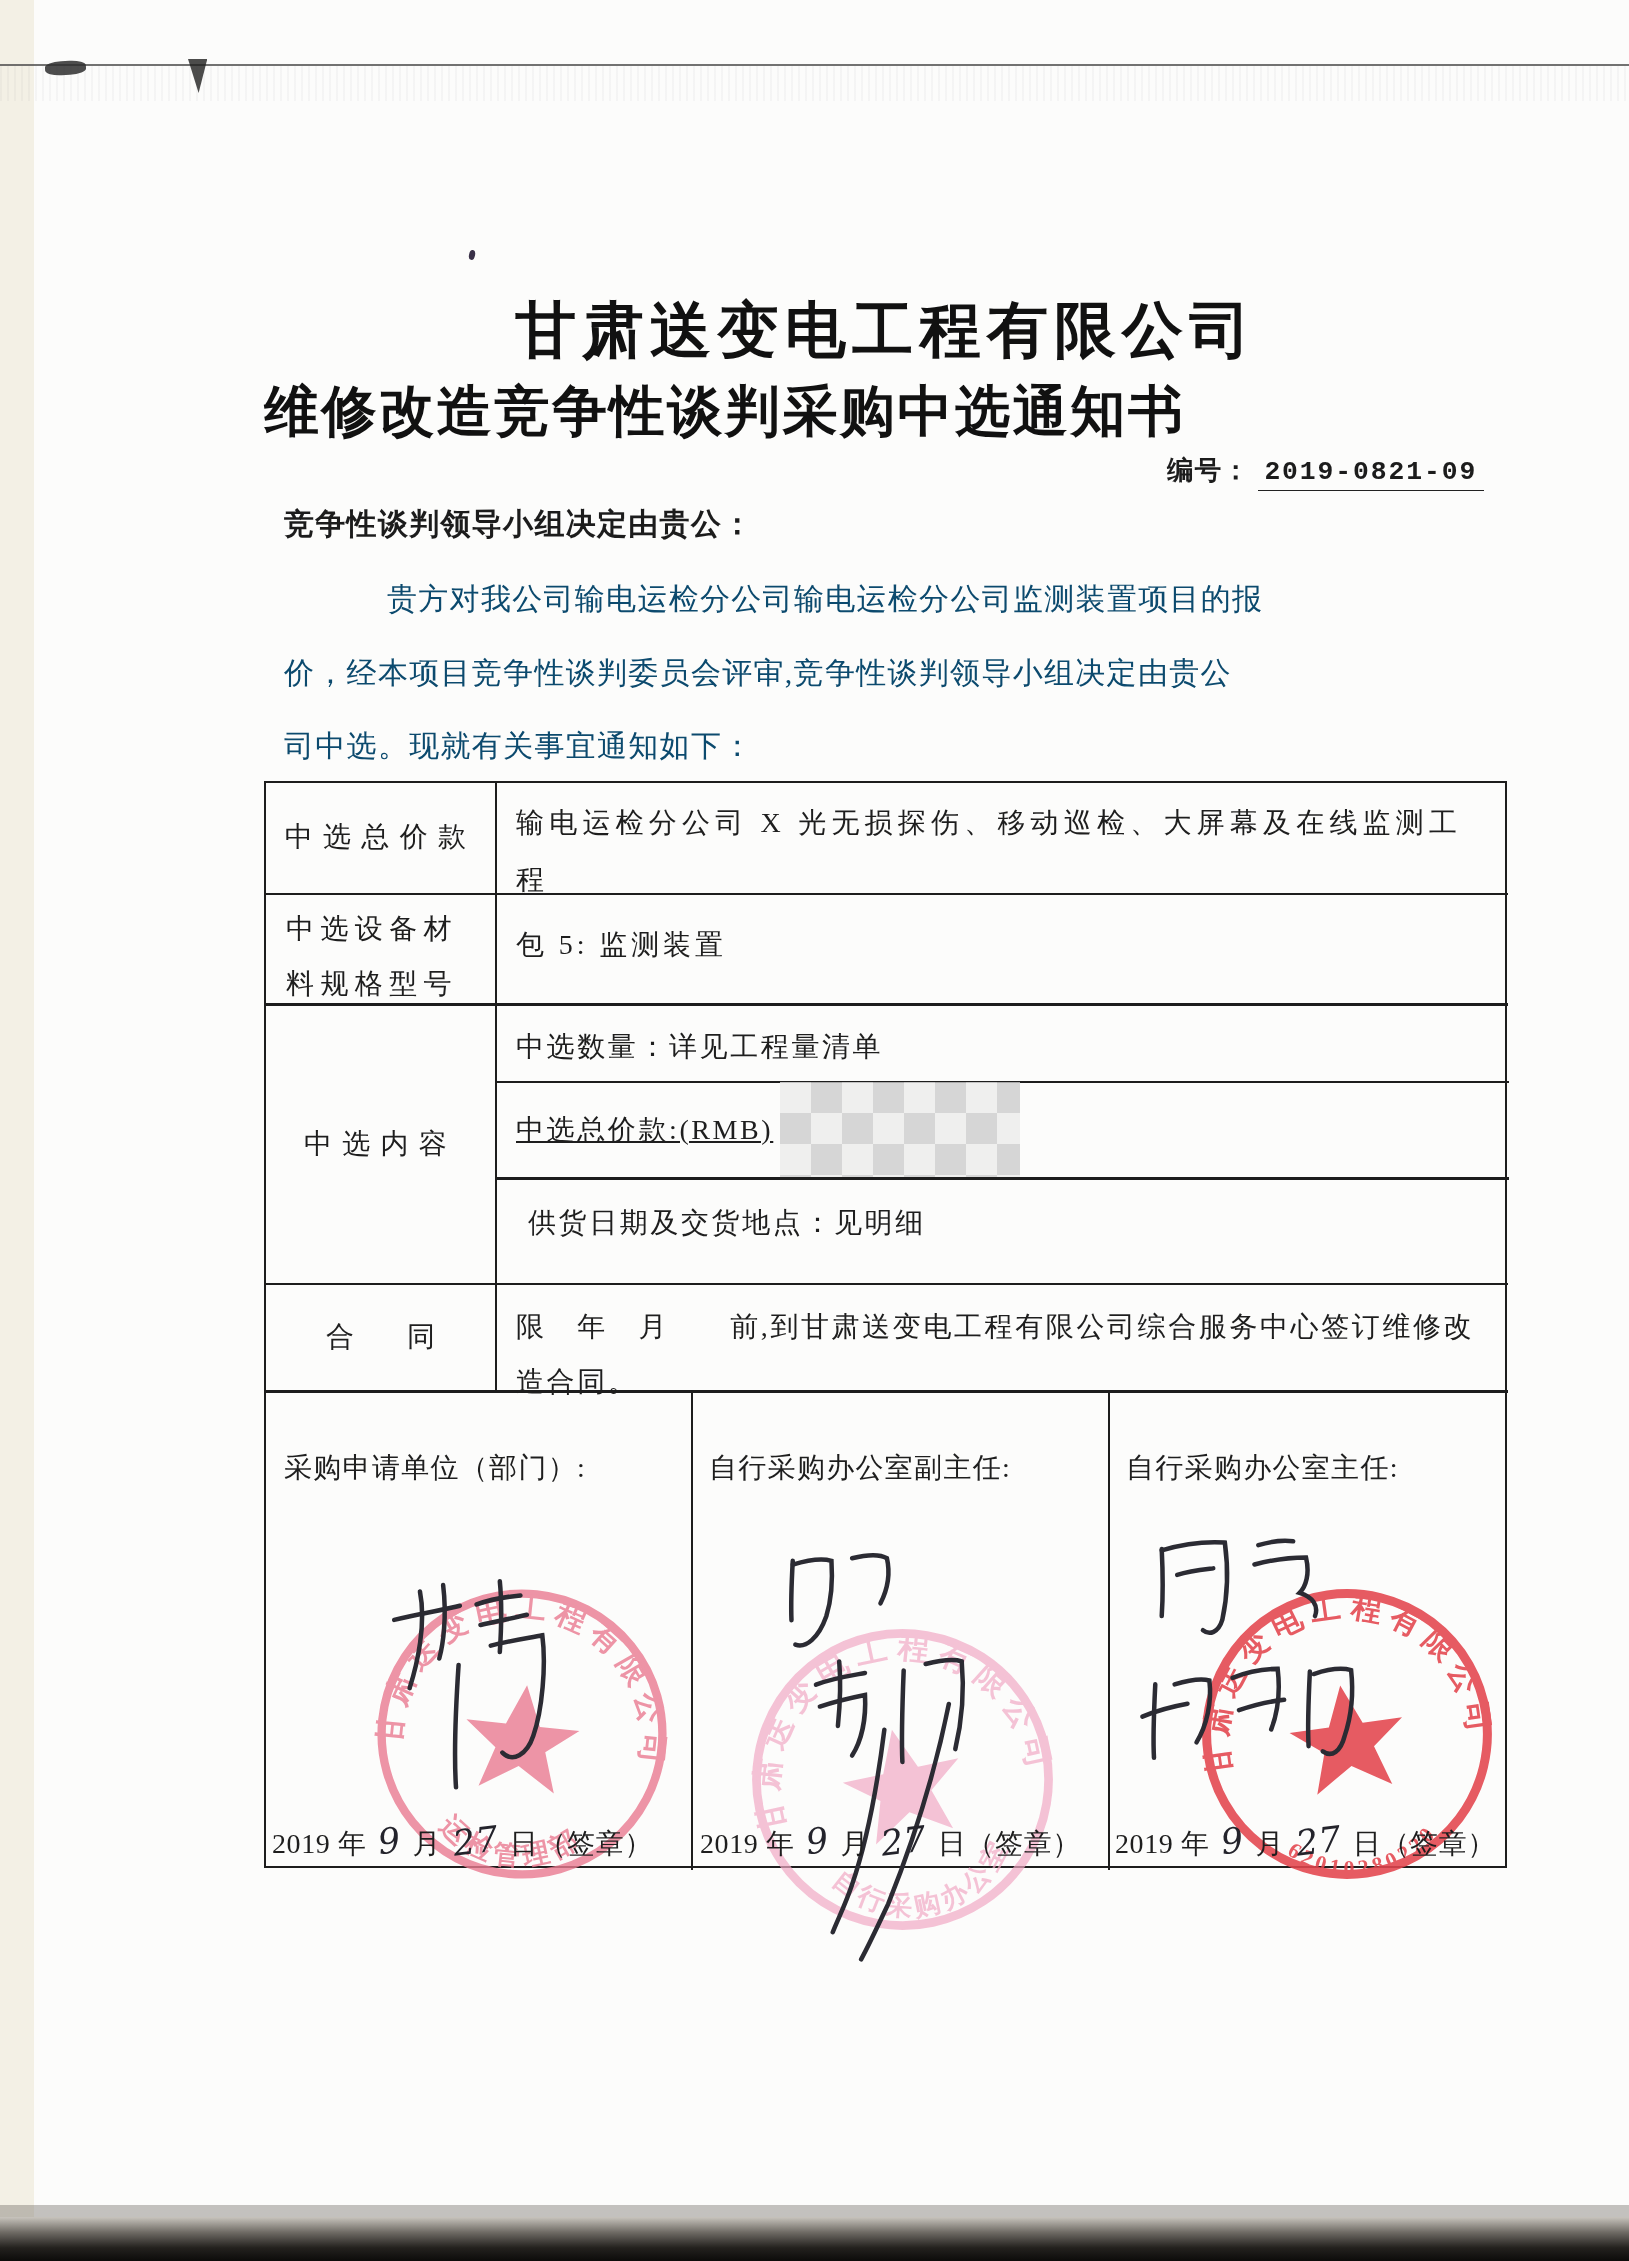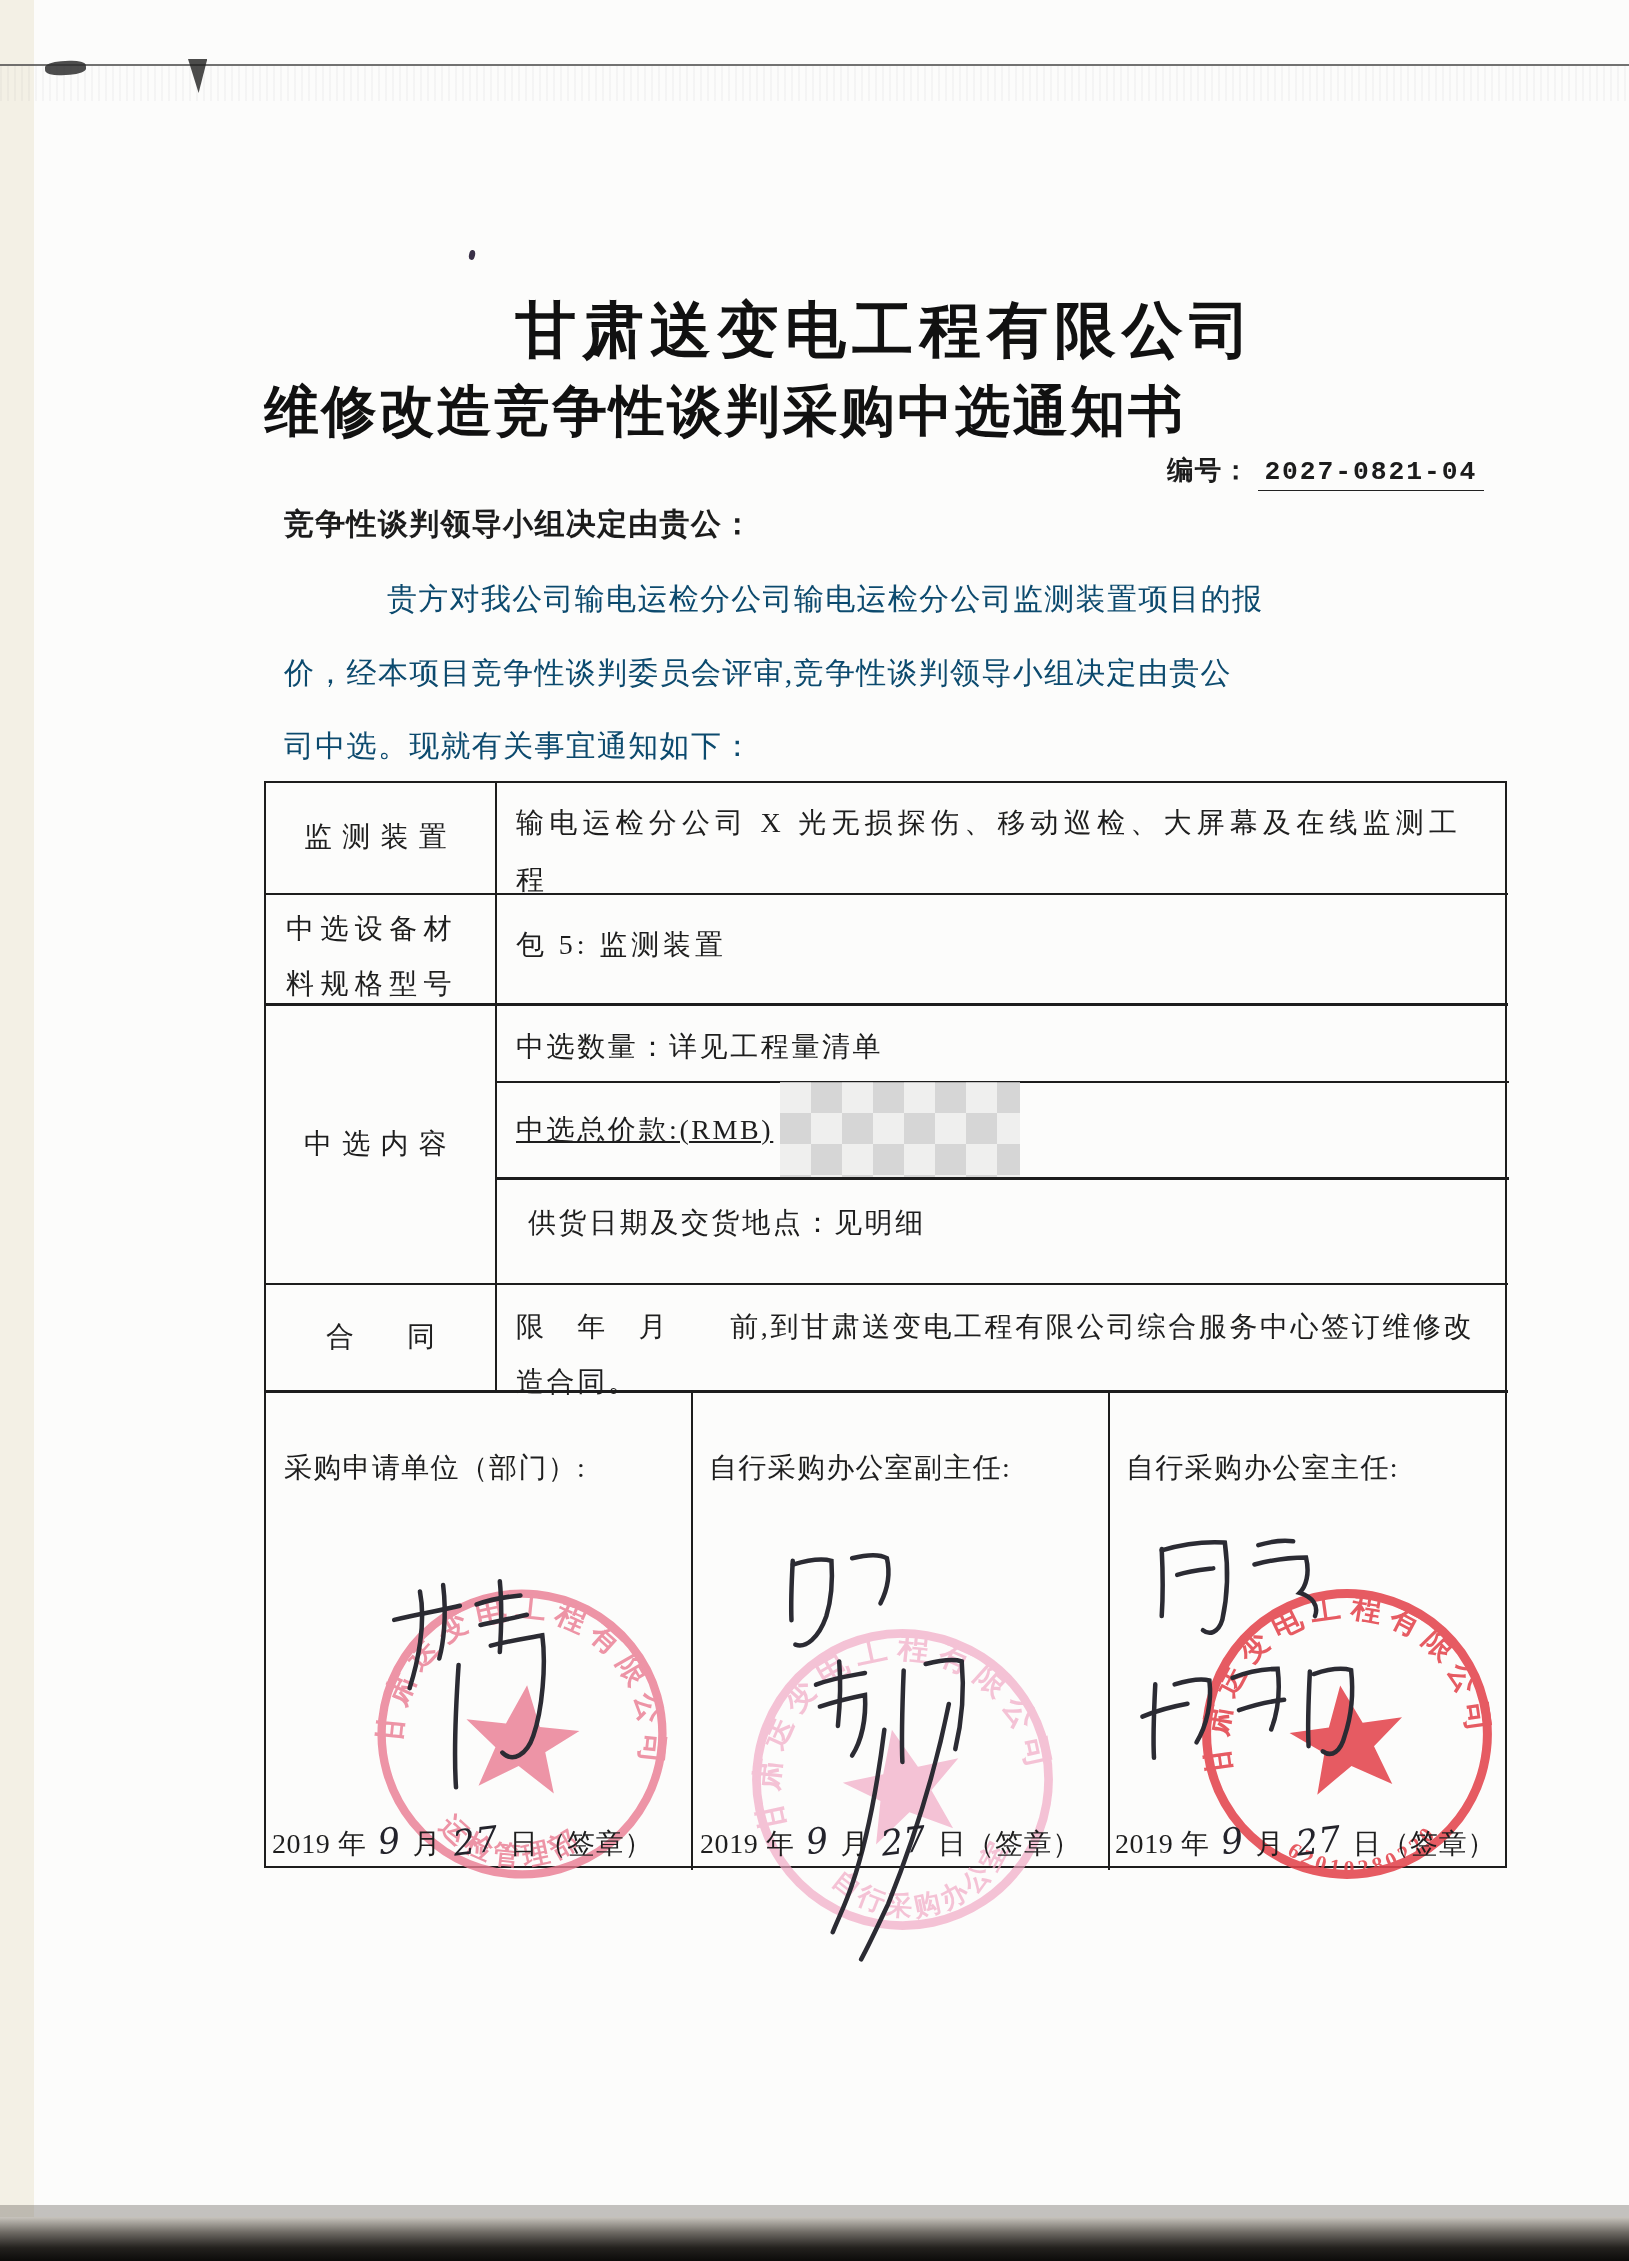--- a/index.html
+++ b/index.html
@@ -59,39 +59,39 @@
 <div class="abs drip2"></div>
 <div class="abs streaks"></div>
 <div class="abs ink-dot"></div>
 <div class="abs bottom-smear"></div>
 <div class="abs bottom-band"></div>
 
 <div class="abs title1">甘肃送变电工程有限公司</div>
 <div class="abs title2">维修改造竞争性谈判采购中选通知书</div>
 <div class="abs docno">
   <span>编号：</span>
-  <span class="num">2027-0821-04</span>
+  <span class="num">2019-0821-09</span>
 </div>
 <div class="abs salutation">竞争性谈判领导小组决定由贵公：</div>
 <div class="abs bodyline bl1">贵方对我公司输电运检分公司输电运检分公司监测装置项目的报</div>
 <div class="abs bodyline bl2">价，经本项目竞争性谈判委员会评审,竞争性谈判领导小组决定由贵公</div>
 <div class="abs bodyline bl3">司中选。现就有关事宜通知如下：</div>
 
 <div class="abs tbl-outer"></div>
 <div class="abs vline" style="left:495px;top:781px;width:1.9px;height:611px;"></div>
 <div class="abs vline" style="left:691px;top:1390px;width:1.9px;height:480px;"></div>
 <div class="abs vline" style="left:1108px;top:1390px;width:1.9px;height:480px;"></div>
 <div class="abs hline" style="left:264px;top:893px;width:1244px;height:1.9px;"></div>
 <div class="abs hline" style="left:264px;top:1003px;width:1244px;height:2.6px;"></div>
 <div class="abs hline" style="left:495px;top:1081px;width:1014px;height:1.9px;"></div>
 <div class="abs hline" style="left:495px;top:1177px;width:1014px;height:2.6px;"></div>
 <div class="abs hline" style="left:264px;top:1283px;width:1244px;height:1.9px;"></div>
 <div class="abs hline" style="left:264px;top:1390px;width:1244px;height:3.2px;"></div>
 
-<div class="abs cell lab" style="left:266px;top:783px;width:229px;height:108px;letter-spacing:10.3px;">监测装置</div>
+<div class="abs cell lab" style="left:266px;top:783px;width:229px;height:108px;letter-spacing:10.3px;">中选总价款</div>
 <div class="abs cell" style="left:516px;top:794px;width:948px;letter-spacing:5.2px;line-height:57px;">输电运检分公司 X 光无损探伤、移动巡检、大屏幕及在线监测工程</div>
 
 <div class="abs cell lab" style="left:277px;top:1006px;width:206px;height:0;"></div>
 <div class="abs cell" style="left:286px;top:901px;width:200px;letter-spacing:6.4px;line-height:55px;">中选设备材料规格型号</div>
 <div class="abs cell" style="left:516px;top:926px;width:903px;letter-spacing:3.9px;">包 5: 监测装置</div>
 
 <div class="abs cell lab" style="left:266px;top:1006px;width:229px;height:275px;letter-spacing:10.3px;">中选内容</div>
 <div class="abs cell" style="left:516px;top:1028px;width:967px;letter-spacing:2.6px;">中选数量：详见工程量清单</div>
 <div class="abs" style="left:516px;top:1081px;width:980px;height:97px;display:flex;align-items:center;">
   <span class="cell" style="letter-spacing:2.6px;text-decoration:underline;">中选总价款:(RMB)</span>

